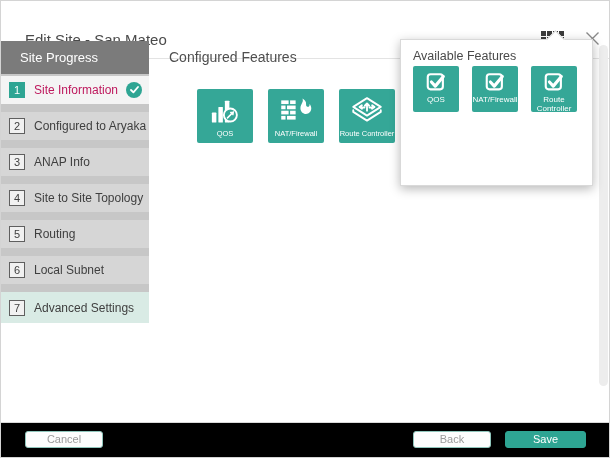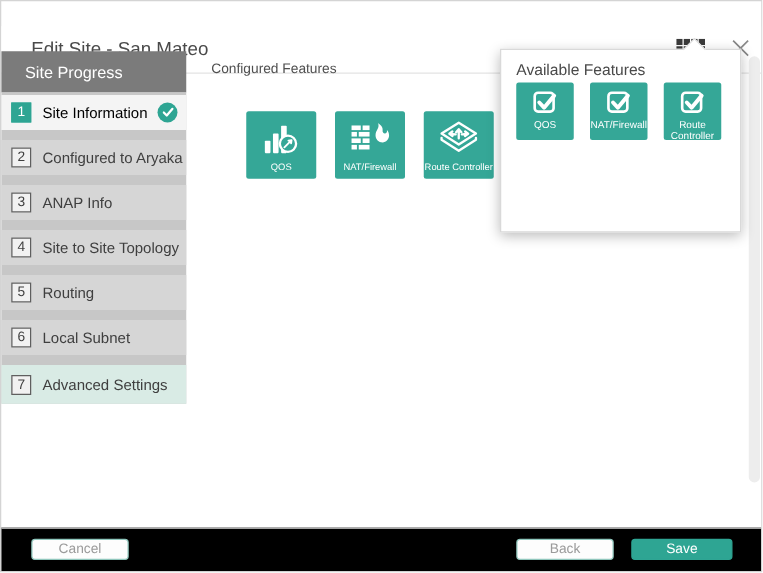--- a/index.html
+++ b/index.html
@@ -26,26 +26,26 @@
   .step{ position:relative; height:28px; background:#d6d6d6; margin-bottom:8px;
     display:flex; align-items:center; cursor:pointer; }
   .step:last-child{ margin-bottom:0; height:31px; }
   .step.active{ background:#f4f4f4; }
   .step.highlight{ background:#d9ebe5; }
   .step-num{ width:16px; height:16px; margin-left:8px; border:1px solid #5f5f5f;
     background:#f1f1f1; color:#3f3f3f; font-size:11px; display:flex;
     align-items:center; justify-content:center; flex:none; }
   .step.active .step-num{ background:#2ea593; border-color:#2ea593; color:#fff; }
   .step-label{ font-size:12px; color:#3f3f3f; margin-left:9px; white-space:nowrap; }
-  .step.active .step-label{ color:#000000; }
+  .step.active .step-label{ color:#be185d; }
   .step-check{ position:absolute; right:7px; top:6px; width:16px; height:16px;
     border-radius:50%; background:#2ea593; display:flex; align-items:center;
     justify-content:center; }
   
-  .main-heading{ position:absolute; left:168px; top:48px; font-size:11px; color:#4f4f4f; }
+  .main-heading{ position:absolute; left:168px; top:48px; font-size:14px; color:#4f4f4f; }
   .tiles-row{ position:absolute; left:196px; top:88px; display:flex; gap:15px; }
   .tile{ position:relative; width:56px; height:54px; background:#35a797; border-radius:2px;
     cursor:pointer; overflow:hidden; flex:none; }
   .tile .tile-icon{ position:absolute; left:0; top:6px; width:100%; display:flex;
     justify-content:center; }
   .tile .tile-label{ position:absolute; left:0; bottom:5px; width:100%;
     text-align:center; color:#fff; font-size:7.5px; white-space:nowrap; }
   
   .popup{ position:absolute; left:399px; top:38px; width:193px; height:147px;
     background:#fff; border:1px solid #d9d9d9; box-shadow:0 3px 10px rgba(0,0,0,.28);

